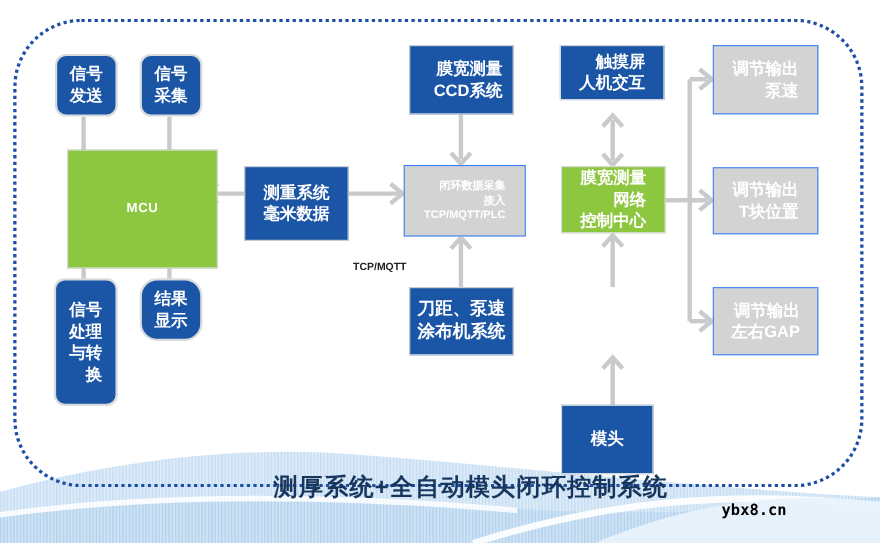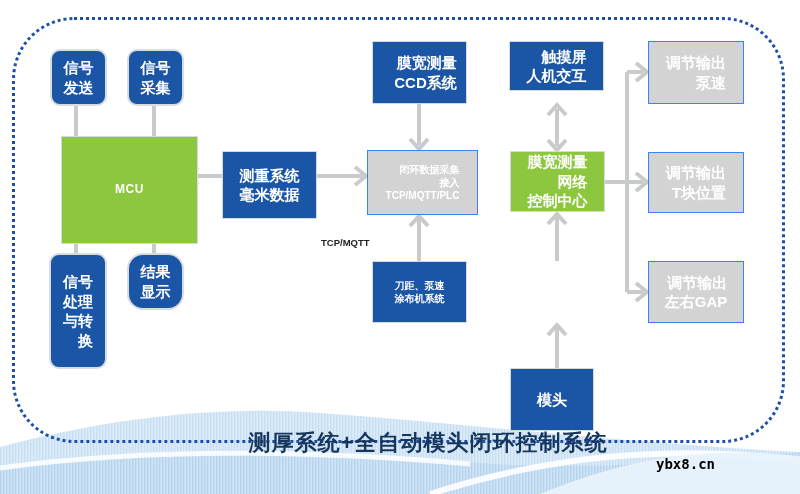--- a/index.html
+++ b/index.html
@@ -17,21 +17,21 @@
   .node{
     position:absolute;display:flex;align-items:center;justify-content:center;
     text-align:right;color:#ffffff;font-weight:bold;white-space:pre-line;
     line-height:1.3;box-sizing:border-box;z-index:4;
   }
   .blue{background:var(--blue,#1B55A6);border:1px solid #d7dadd;}
   .rounded{background:var(--blue,#1B55A6);border:2px solid #d9dcde;border-radius:10px;}
   .green{background:var(--green,#8DC63F);border:1px solid #d7dadd;}
   .gray{background:var(--gray,#D3D3D4);border:1px solid #3b82f6;}
   .fs15{font-size:15px;}
-  .fs14{font-size:10px;}
+  .fs14{font-size:16px;}
   .fs13{font-size:10px;}
   .fs12{font-size:12px;letter-spacing:.5px;}
 
   .edge-label{
     position:absolute;font-size:9.5px;font-weight:bold;color:#222;
     z-index:4;letter-spacing:0;
   }
   .connectors{position:absolute;left:0;top:0;z-index:2;}
   .waves{position:absolute;left:0;top:0;z-index:1;}
 

